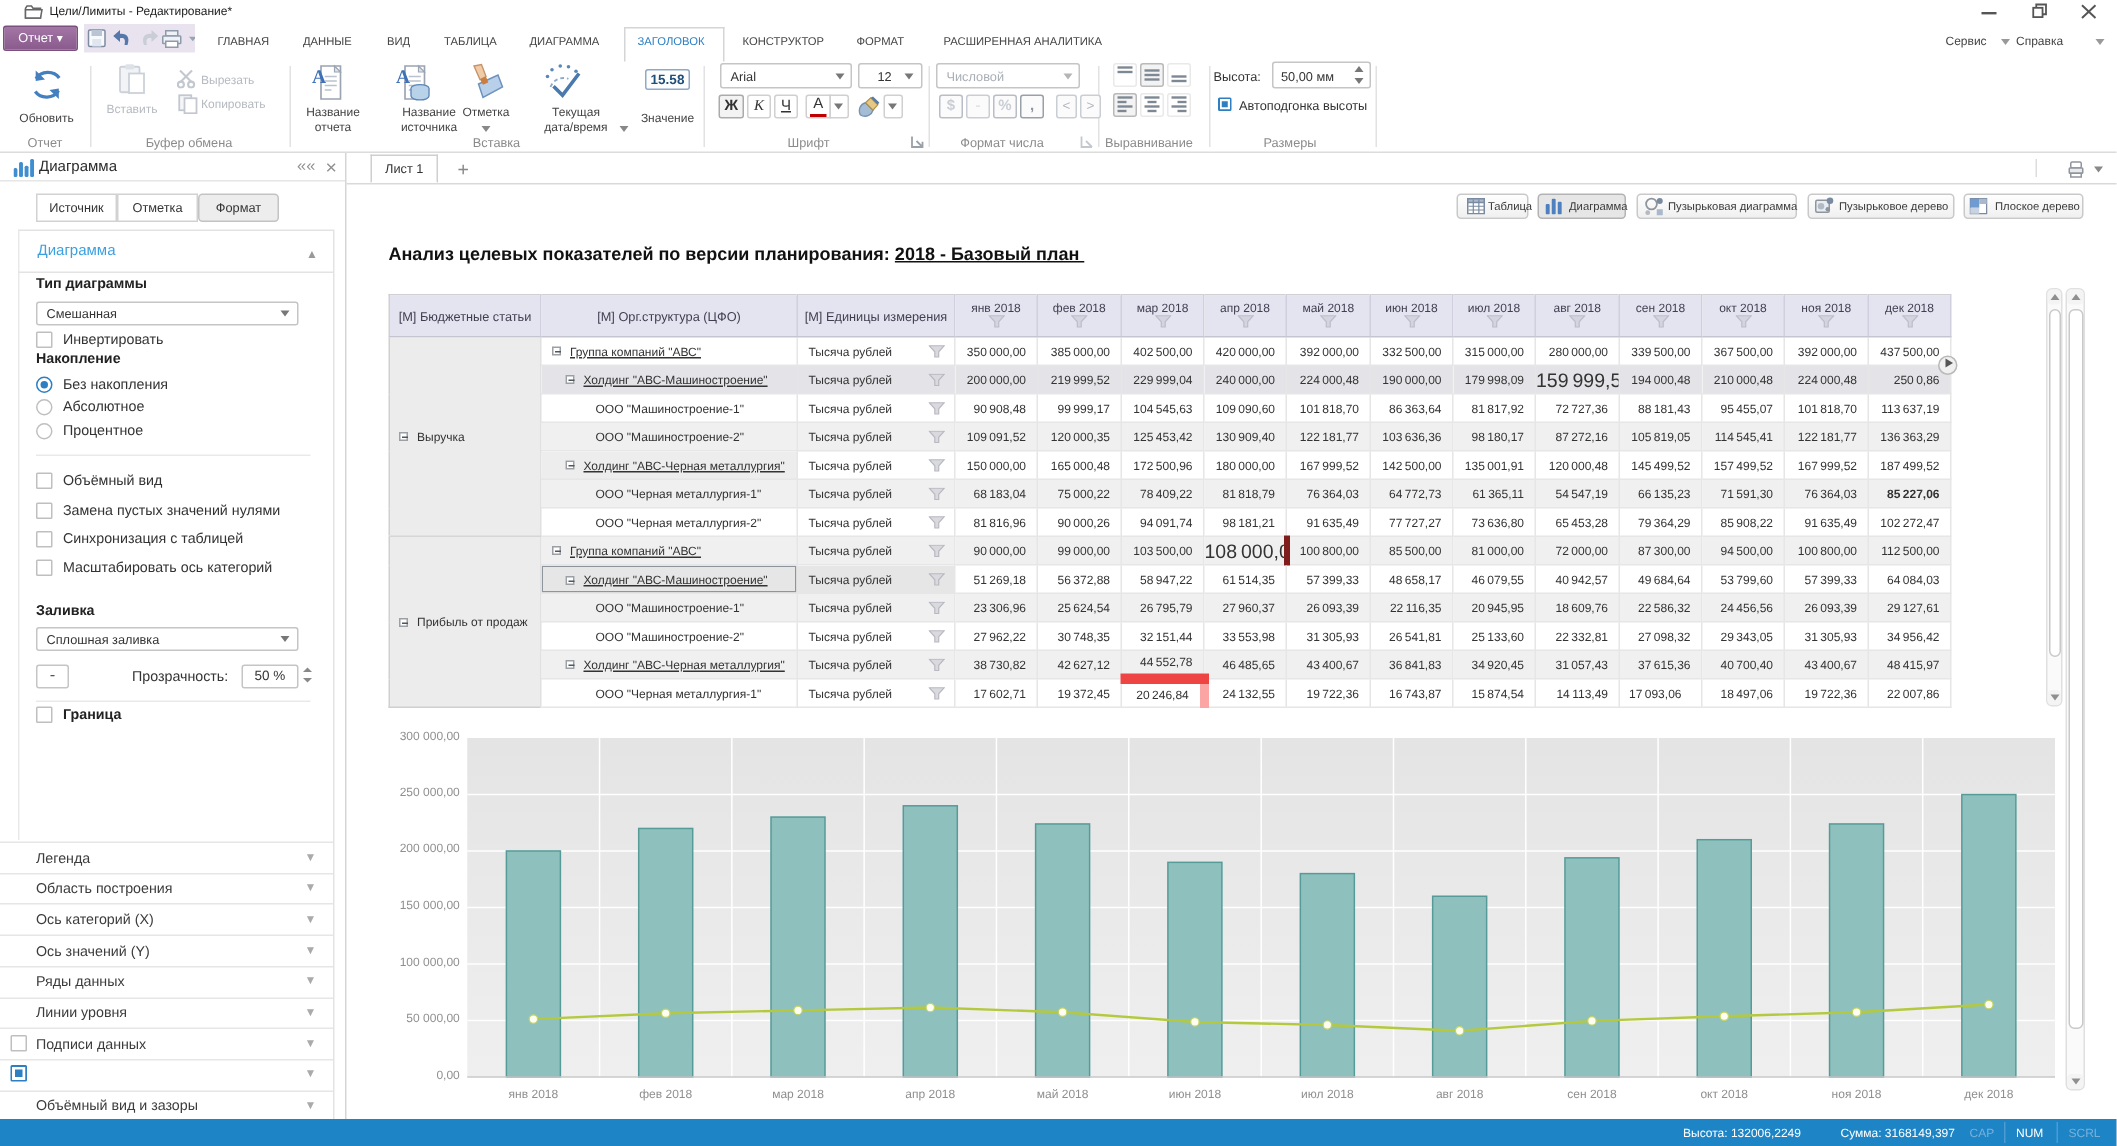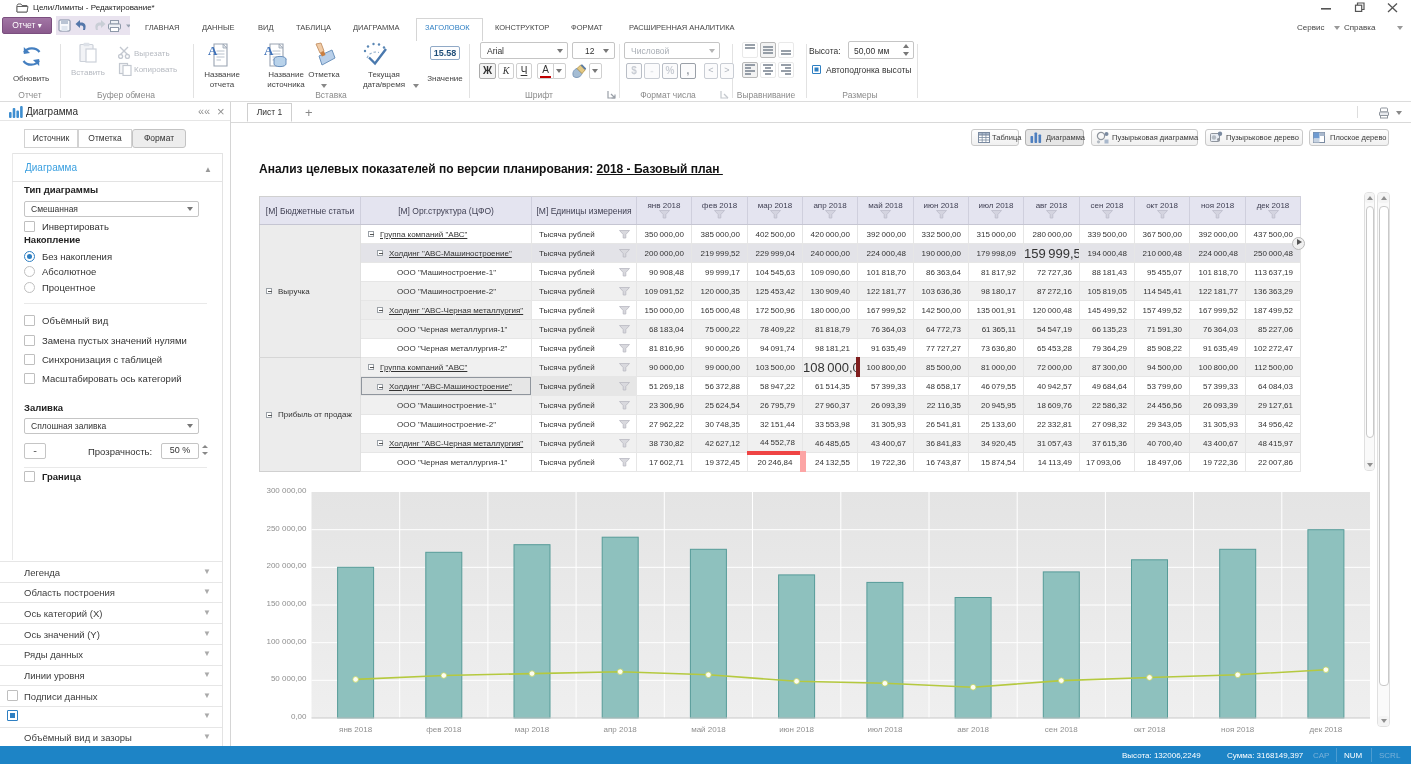--- a/index.html
+++ b/index.html
@@ -510,21 +510,21 @@
         <td style="font-size:8px;color:#333;border-right:1px solid #e6e6e6;border-bottom:1px solid #e6e6e6;text-align:right;padding-right:7px;">219 999,52</td>
         <td style="font-size:8px;color:#333;border-right:1px solid #e6e6e6;border-bottom:1px solid #e6e6e6;text-align:right;padding-right:7px;">229 999,04</td>
         <td style="font-size:8px;color:#333;border-right:1px solid #e6e6e6;border-bottom:1px solid #e6e6e6;text-align:right;padding-right:7px;">240 000,00</td>
         <td style="font-size:8px;color:#333;border-right:1px solid #e6e6e6;border-bottom:1px solid #e6e6e6;text-align:right;padding-right:7px;">224 000,48</td>
         <td style="font-size:8px;color:#333;border-right:1px solid #e6e6e6;border-bottom:1px solid #e6e6e6;text-align:right;padding-right:7px;">190 000,00</td>
         <td style="font-size:8px;color:#333;border-right:1px solid #e6e6e6;border-bottom:1px solid #e6e6e6;text-align:right;padding-right:7px;">179 998,09</td>
         <td style="font-size:13px;color:#333;border-right:1px solid #e6e6e6;border-bottom:1px solid #e6e6e6;text-align:right;padding-right:7px;">159 999,52</td>
         <td style="font-size:8px;color:#333;border-right:1px solid #e6e6e6;border-bottom:1px solid #e6e6e6;text-align:right;padding-right:7px;">194 000,48</td>
         <td style="font-size:8px;color:#333;border-right:1px solid #e6e6e6;border-bottom:1px solid #e6e6e6;text-align:right;padding-right:7px;">210 000,48</td>
         <td style="font-size:8px;color:#333;border-right:1px solid #e6e6e6;border-bottom:1px solid #e6e6e6;text-align:right;padding-right:7px;">224 000,48</td>
-        <td style="font-size:8px;color:#333;border-right:1px solid #e6e6e6;border-bottom:1px solid #e6e6e6;text-align:right;padding-right:7px;">250 000,48</td>
+        <td style="font-size:8px;color:#333;border-right:1px solid #e6e6e6;border-bottom:1px solid #e6e6e6;text-align:right;padding-right:7px;">250 0,86</td>
       </tr>
 <tr style="height:19px;background:#fff;">
         <td style="font-size:8px;color:#333;border-right:1px solid #e6e6e6;border-bottom:1px solid #e6e6e6;padding-left:36px;">ООО "Машиностроение-1"</td>
         <td style="font-size:8px;color:#333;border-right:1px solid #e6e6e6;border-bottom:1px solid #e6e6e6;padding-left:7px;position:relative;">Тысяча рублей<span style="position:absolute;right:6px;top:5px;"><svg width="11" height="9" viewBox="0 0 11 9" style="vertical-align:middle;">
               <path d="M0.5 0.5 L10.5 0.5 L6.8 4.5 L6.8 8 L4.2 8 L4.2 4.5 Z" fill="#d9d9de" stroke="#b9b9c2" stroke-width="0.8"></path>
             </svg></span></td>
         <td style="font-size:8px;color:#333;border-right:1px solid #e6e6e6;border-bottom:1px solid #e6e6e6;text-align:right;padding-right:7px;">90 908,48</td>
         <td style="font-size:8px;color:#333;border-right:1px solid #e6e6e6;border-bottom:1px solid #e6e6e6;text-align:right;padding-right:7px;">99 999,17</td>
         <td style="font-size:8px;color:#333;border-right:1px solid #e6e6e6;border-bottom:1px solid #e6e6e6;text-align:right;padding-right:7px;">104 545,63</td>
         <td style="font-size:8px;color:#333;border-right:1px solid #e6e6e6;border-bottom:1px solid #e6e6e6;text-align:right;padding-right:7px;">109 090,60</td>
@@ -582,21 +582,21 @@
         <td style="font-size:8px;color:#333;border-right:1px solid #e6e6e6;border-bottom:1px solid #e6e6e6;text-align:right;padding-right:7px;">75 000,22</td>
         <td style="font-size:8px;color:#333;border-right:1px solid #e6e6e6;border-bottom:1px solid #e6e6e6;text-align:right;padding-right:7px;">78 409,22</td>
         <td style="font-size:8px;color:#333;border-right:1px solid #e6e6e6;border-bottom:1px solid #e6e6e6;text-align:right;padding-right:7px;">81 818,79</td>
         <td style="font-size:8px;color:#333;border-right:1px solid #e6e6e6;border-bottom:1px solid #e6e6e6;text-align:right;padding-right:7px;">76 364,03</td>
         <td style="font-size:8px;color:#333;border-right:1px solid #e6e6e6;border-bottom:1px solid #e6e6e6;text-align:right;padding-right:7px;">64 772,73</td>
         <td style="font-size:8px;color:#333;border-right:1px solid #e6e6e6;border-bottom:1px solid #e6e6e6;text-align:right;padding-right:7px;">61 365,11</td>
         <td style="font-size:8px;color:#333;border-right:1px solid #e6e6e6;border-bottom:1px solid #e6e6e6;text-align:right;padding-right:7px;">54 547,19</td>
         <td style="font-size:8px;color:#333;border-right:1px solid #e6e6e6;border-bottom:1px solid #e6e6e6;text-align:right;padding-right:7px;">66 135,23</td>
         <td style="font-size:8px;color:#333;border-right:1px solid #e6e6e6;border-bottom:1px solid #e6e6e6;text-align:right;padding-right:7px;">71 591,30</td>
         <td style="font-size:8px;color:#333;border-right:1px solid #e6e6e6;border-bottom:1px solid #e6e6e6;text-align:right;padding-right:7px;">76 364,03</td>
-        <td style="font-size:8px;color:#333;border-right:1px solid #e6e6e6;border-bottom:1px solid #e6e6e6;text-align:right;padding-right:7px;">85 227,06</td>
+        <td style="font-size:8px;color:#333;border-right:1px solid #e6e6e6;border-bottom:1px solid #e6e6e6;text-align:right;padding-right:7px;font-weight:bold;">85 227,06</td>
       </tr>
 <tr style="height:19px;background:#fff;">
         <td style="font-size:8px;color:#333;border-right:1px solid #e6e6e6;border-bottom:1px solid #e6e6e6;padding-left:36px;">ООО "Черная металлургия-2"</td>
         <td style="font-size:8px;color:#333;border-right:1px solid #e6e6e6;border-bottom:1px solid #e6e6e6;padding-left:7px;position:relative;">Тысяча рублей<span style="position:absolute;right:6px;top:5px;"><svg width="11" height="9" viewBox="0 0 11 9" style="vertical-align:middle;">
               <path d="M0.5 0.5 L10.5 0.5 L6.8 4.5 L6.8 8 L4.2 8 L4.2 4.5 Z" fill="#d9d9de" stroke="#b9b9c2" stroke-width="0.8"></path>
             </svg></span></td>
         <td style="font-size:8px;color:#333;border-right:1px solid #e6e6e6;border-bottom:1px solid #e6e6e6;text-align:right;padding-right:7px;">81 816,96</td>
         <td style="font-size:8px;color:#333;border-right:1px solid #e6e6e6;border-bottom:1px solid #e6e6e6;text-align:right;padding-right:7px;">90 000,26</td>
         <td style="font-size:8px;color:#333;border-right:1px solid #e6e6e6;border-bottom:1px solid #e6e6e6;text-align:right;padding-right:7px;">94 091,74</td>
         <td style="font-size:8px;color:#333;border-right:1px solid #e6e6e6;border-bottom:1px solid #e6e6e6;text-align:right;padding-right:7px;">98 181,21</td>
@@ -684,21 +684,21 @@
         <td style="font-size:8px;color:#333;border-right:1px solid #e6e6e6;border-bottom:1px solid #e6e6e6;text-align:right;padding-right:7px;">31 305,93</td>
         <td style="font-size:8px;color:#333;border-right:1px solid #e6e6e6;border-bottom:1px solid #e6e6e6;text-align:right;padding-right:7px;">34 956,42</td>
       </tr>
 <tr style="height:19px;background:#f0f0f0;">
         <td style="font-size:8px;color:#333;border-right:1px solid #e6e6e6;border-bottom:1px solid #e6e6e6;padding-left:16px;"><span style="display:inline-block;width:6px;height:6px;border:1px solid #9aa0a6;background:#fff;position:relative;vertical-align:-0.5px;margin-right:6px;"><span style="position:absolute;left:1px;top:2px;width:4px;height:1px;background:#555;"></span></span><span style="text-decoration:underline;">Холдинг "АВС-Черная металлургия"</span></td>
         <td style="font-size:8px;color:#333;border-right:1px solid #e6e6e6;border-bottom:1px solid #e6e6e6;padding-left:7px;position:relative;">Тысяча рублей<span style="position:absolute;right:6px;top:5px;"><svg width="11" height="9" viewBox="0 0 11 9" style="vertical-align:middle;">
               <path d="M0.5 0.5 L10.5 0.5 L6.8 4.5 L6.8 8 L4.2 8 L4.2 4.5 Z" fill="#d9d9de" stroke="#b9b9c2" stroke-width="0.8"></path>
             </svg></span></td>
         <td style="font-size:8px;color:#333;border-right:1px solid #e6e6e6;border-bottom:1px solid #e6e6e6;text-align:right;padding-right:7px;">38 730,82</td>
         <td style="font-size:8px;color:#333;border-right:1px solid #e6e6e6;border-bottom:1px solid #e6e6e6;text-align:right;padding-right:7px;">42 627,12</td>
-        <td style="font-size:8px;color:#333;border-right:1px solid #e6e6e6;border-bottom:4px solid #ef4444;text-align:right;padding-right:7px;">44 552,78</td>
+        <td style="font-size:8px;color:#333;border-right:1px solid #e6e6e6;border-bottom:7px solid #ef4444;text-align:right;padding-right:7px;">44 552,78</td>
         <td style="font-size:8px;color:#333;border-right:1px solid #e6e6e6;border-bottom:1px solid #e6e6e6;text-align:right;padding-right:7px;">46 485,65</td>
         <td style="font-size:8px;color:#333;border-right:1px solid #e6e6e6;border-bottom:1px solid #e6e6e6;text-align:right;padding-right:7px;">43 400,67</td>
         <td style="font-size:8px;color:#333;border-right:1px solid #e6e6e6;border-bottom:1px solid #e6e6e6;text-align:right;padding-right:7px;">36 841,83</td>
         <td style="font-size:8px;color:#333;border-right:1px solid #e6e6e6;border-bottom:1px solid #e6e6e6;text-align:right;padding-right:7px;">34 920,45</td>
         <td style="font-size:8px;color:#333;border-right:1px solid #e6e6e6;border-bottom:1px solid #e6e6e6;text-align:right;padding-right:7px;">31 057,43</td>
         <td style="font-size:8px;color:#333;border-right:1px solid #e6e6e6;border-bottom:1px solid #e6e6e6;text-align:right;padding-right:7px;">37 615,36</td>
         <td style="font-size:8px;color:#333;border-right:1px solid #e6e6e6;border-bottom:1px solid #e6e6e6;text-align:right;padding-right:7px;">40 700,40</td>
         <td style="font-size:8px;color:#333;border-right:1px solid #e6e6e6;border-bottom:1px solid #e6e6e6;text-align:right;padding-right:7px;">43 400,67</td>
         <td style="font-size:8px;color:#333;border-right:1px solid #e6e6e6;border-bottom:1px solid #e6e6e6;text-align:right;padding-right:7px;">48 415,97</td>
       </tr>

